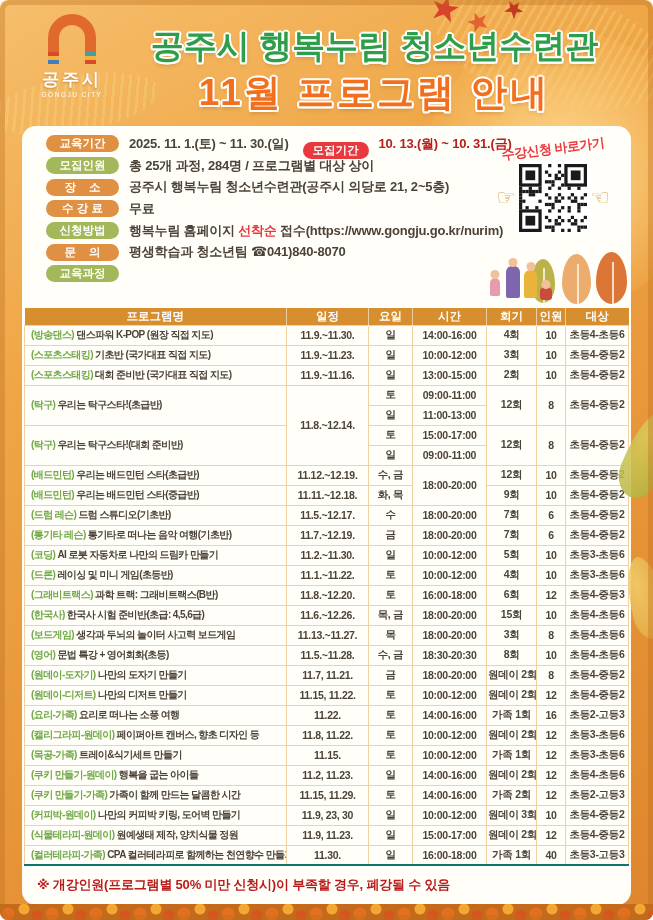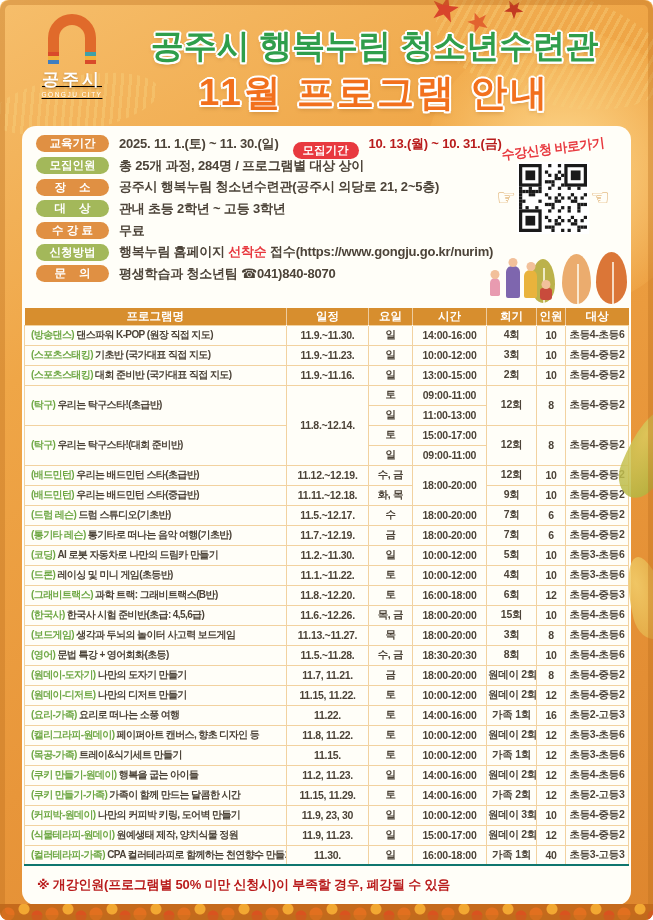--- a/index.html
+++ b/index.html
@@ -15,38 +15,38 @@
   .wheat{position:absolute;opacity:.45;border-radius:50%;
     background:repeating-linear-gradient(105deg,transparent 0 5px,#F6CE7A 5px 8px);}
   .w1{left:-10px;top:76px;width:170px;height:56px;transform:rotate(-10deg);}
   .w2{right:-20px;top:-8px;width:240px;height:112px;transform:rotate(14deg);opacity:.4;}
   .maple{position:absolute;width:26px;height:26px;background:#D8442B;z-index:1;
     clip-path:polygon(50% 0,63% 35%,100% 30%,72% 58%,85% 95%,50% 72%,15% 95%,28% 58%,0 30%,37% 35%);}
   .m1{left:432px;top:-4px;transform:rotate(14deg);}
   .m2{left:468px;top:12px;width:20px;height:20px;background:#E2632F;transform:rotate(-20deg);}
   .m3{left:505px;top:0;width:18px;height:18px;background:#C23A22;transform:rotate(38deg);}
 
-  .logo{position:absolute;left:30px;top:14px;width:84px;text-align:center;z-index:2;text-decoration:underline;}
+  .logo{position:absolute;left:30px;top:14px;width:84px;text-align:center;z-index:2;}
   .arch{position:relative;width:48px;height:42px;margin:0 auto;}
   .arch::before{content:'';position:absolute;inset:0;border:11px solid #E06A2B;border-bottom:none;border-radius:26px 26px 0 0;}
   .foot{position:absolute;bottom:-8px;width:11px;height:12px;
     background:linear-gradient(to bottom,#D94A2A 0 34%,#F2B23C 34% 67%,#3F7EC0 67% 100%);}
   .foot.l{left:0;} .foot.r{right:0;background:linear-gradient(to bottom,#3FA0A8 0 34%,#F2B23C 34% 67%,#D94A2A 67% 100%);}
   .logo-name{margin-top:12px;color:#fff;font-weight:bold;font-size:17px;letter-spacing:3px;text-shadow:0 1px 2px rgba(120,70,10,.45);}
   .logo-sub{color:#fff;font-size:6.5px;letter-spacing:1.5px;}
 
   .title{position:absolute;left:112px;right:16px;text-align:center;font-weight:bold;z-index:2;
     text-shadow:-2px 0 #fff,2px 0 #fff,0 -2px #fff,0 2px #fff,-1.5px -1.5px #fff,1.5px -1.5px #fff,-1.5px 1.5px #fff,1.5px 1.5px #fff,0 3px 4px rgba(140,80,20,.35);}
   .t1{top:24px;font-size:33px;color:var(--title-green);letter-spacing:0px;text-align:center;}
   .t2{top:68px;font-size:37px;color:var(--title-orange);letter-spacing:3px;}
 
   .card{position:absolute;left:22px;top:126px;width:609px;height:779px;background:#FFFEF8;border-radius:14px;z-index:2;}
 
   
-  .info{position:absolute;left:14px;top:7px;width:500px;}
+  .info{position:absolute;left:24px;top:7px;width:500px;}
   .info-row{display:flex;align-items:center;height:21.7px;white-space:nowrap;}
   .pill{flex:0 0 auto;width:73px;height:17px;border-radius:9px;color:#fff;font-size:11.5px;font-weight:bold;
     display:flex;align-items:center;justify-content:center;}
   .pill.o{background:var(--accent-orange);} .pill.g{background:var(--accent-green);}
   .pill.red{width:auto;padding:0 10px;margin-left:14px;background:var(--accent-red);border-radius:10px;margin-top:13px;}
   .val{margin-left:10px;font-size:13px;font-weight:700;color:#4C4338;letter-spacing:-0.2px;}
   .val .hl{color:var(--accent-red);}
   .red-val{color:#b91c1c;font-weight:800;}
 
   
@@ -119,34 +119,34 @@
         </div>
         <div class="info-row">
           <span class="pill g">모집인원</span>
           <span class="val">총 25개 과정, 284명 / 프로그램별 대상 상이</span>
         </div>
         <div class="info-row">
           <span class="pill o">장&nbsp;&nbsp;&nbsp;&nbsp;소</span>
           <span class="val">공주시 행복누림 청소년수련관(공주시 의당로 21, 2~5층)</span>
         </div>
         <div class="info-row">
-          <span class="pill g">대&nbsp;&nbsp;&nbsp;&nbsp;상</span>
-          <span class="val">관내 초등 2학년 ~ 고등 3학년</span>
-        </div>
-        <div class="info-row">
           <span class="pill o">수&nbsp;강&nbsp;료</span>
           <span class="val">무료</span>
         </div>
         <div class="info-row">
           <span class="pill g">신청방법</span>
           <span class="val">행복누림 홈페이지 <b class="hl">선착순</b> 접수(https://www.gongju.go.kr/nurim)</span>
         </div>
         <div class="info-row">
           <span class="pill o">문&nbsp;&nbsp;&nbsp;&nbsp;의</span>
           <span class="val">평생학습과 청소년팀 ☎041)840-8070</span>
+        </div>
+        <div class="info-row">
+          <span class="pill g">교육과정</span>
+          <span class="val"></span>
         </div>
       </div>
 
     <div class="qr-wrap">
       <div class="qr-caption">수강신청 바로가기</div>
       <div class="qr-row">
         <span class="hand">☞</span>
         <div class="qr-box">
             <svg viewBox="0 0 21 21">
               <rect x="9" y="0" width="1" height="1"></rect>

